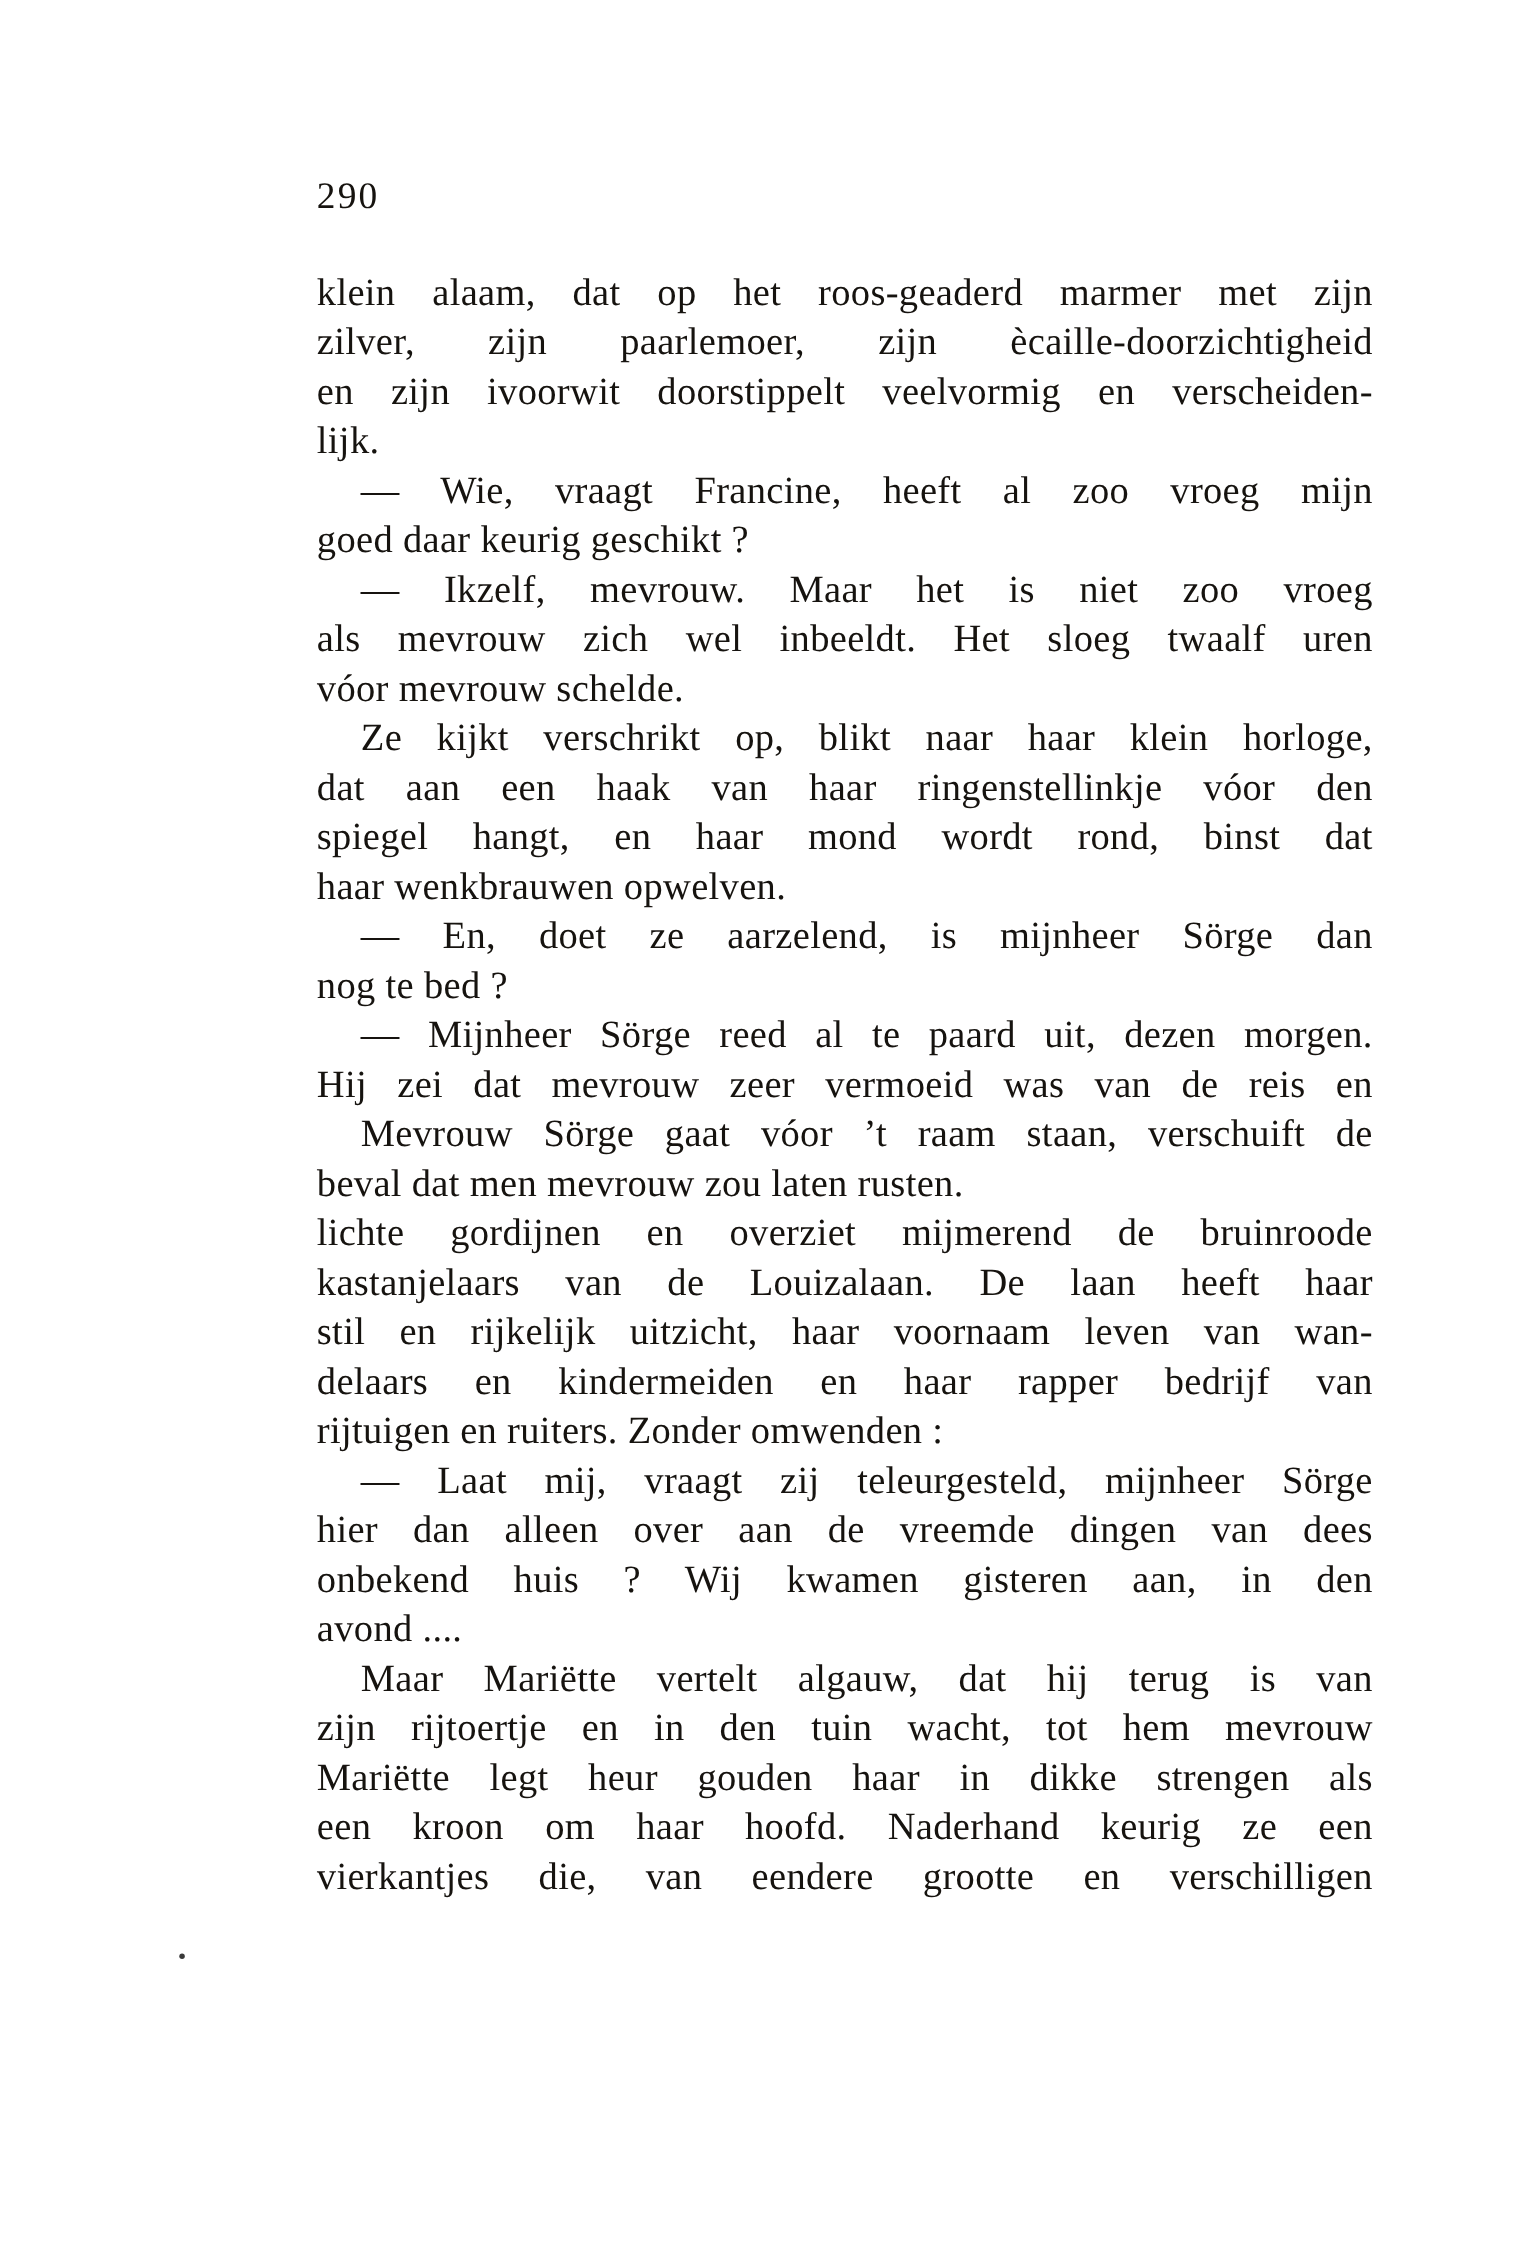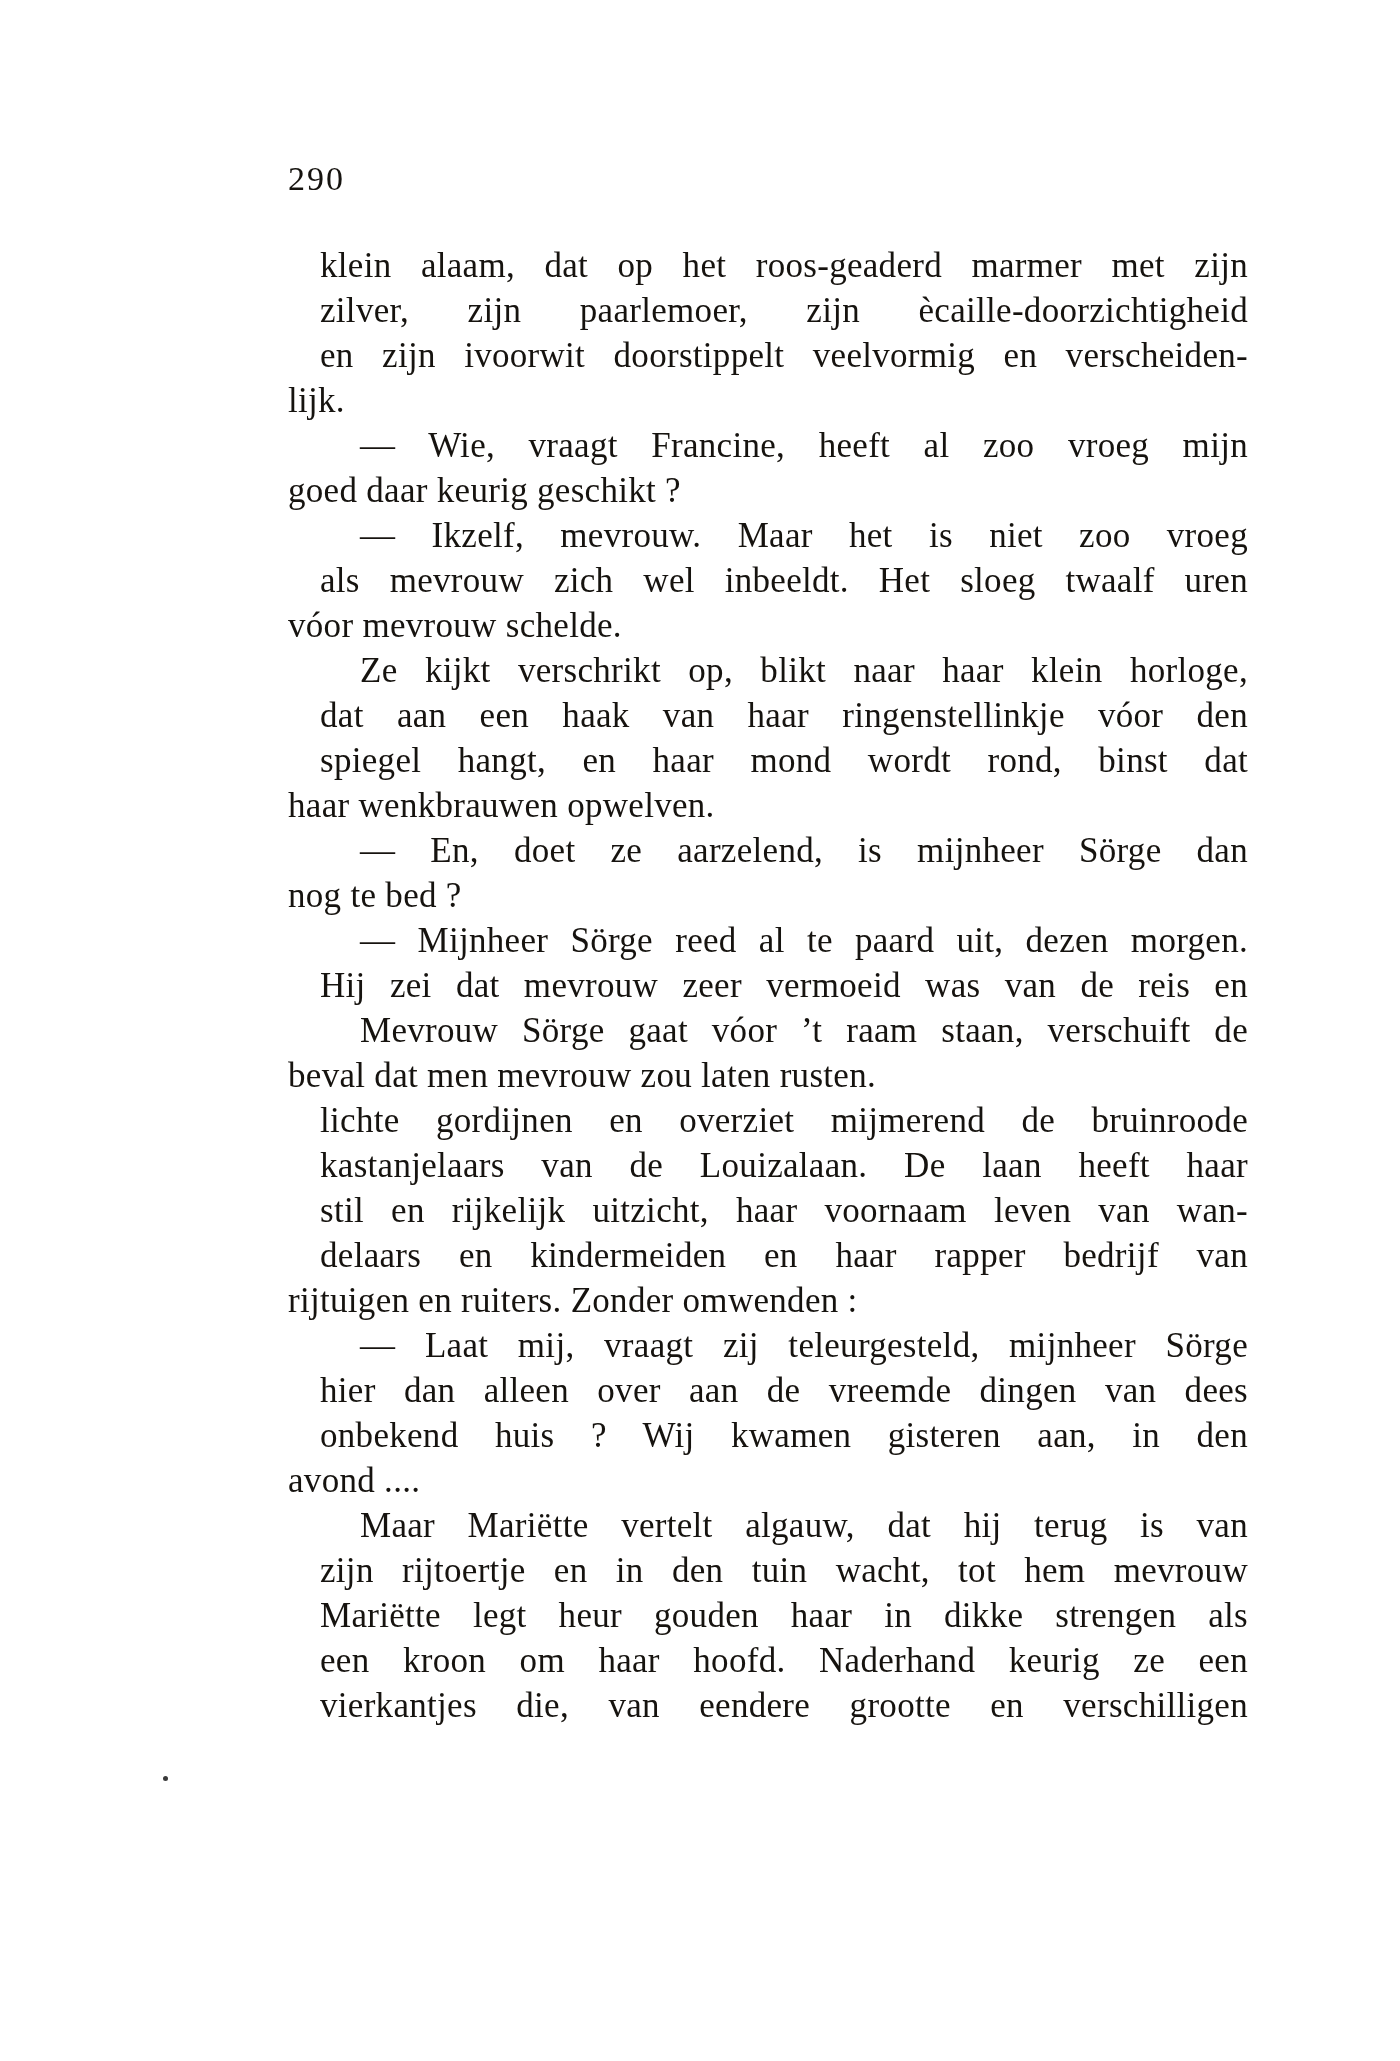--- a/index.html
+++ b/index.html
@@ -34,21 +34,20 @@
     letter-spacing: 0.3px;
     color: #16130f;
   }
   .line {
     overflow: hidden;
     height: 45px;
   }
   .line.j {
     text-align: justify;
     text-align-last: justify;
-    margin-left: 32px;
   }
   .line.last {
     text-align: right;
     text-align-last: left;
   }
   .line.i {
     text-indent: 40px;
   }
   .speck {
     position: absolute;

